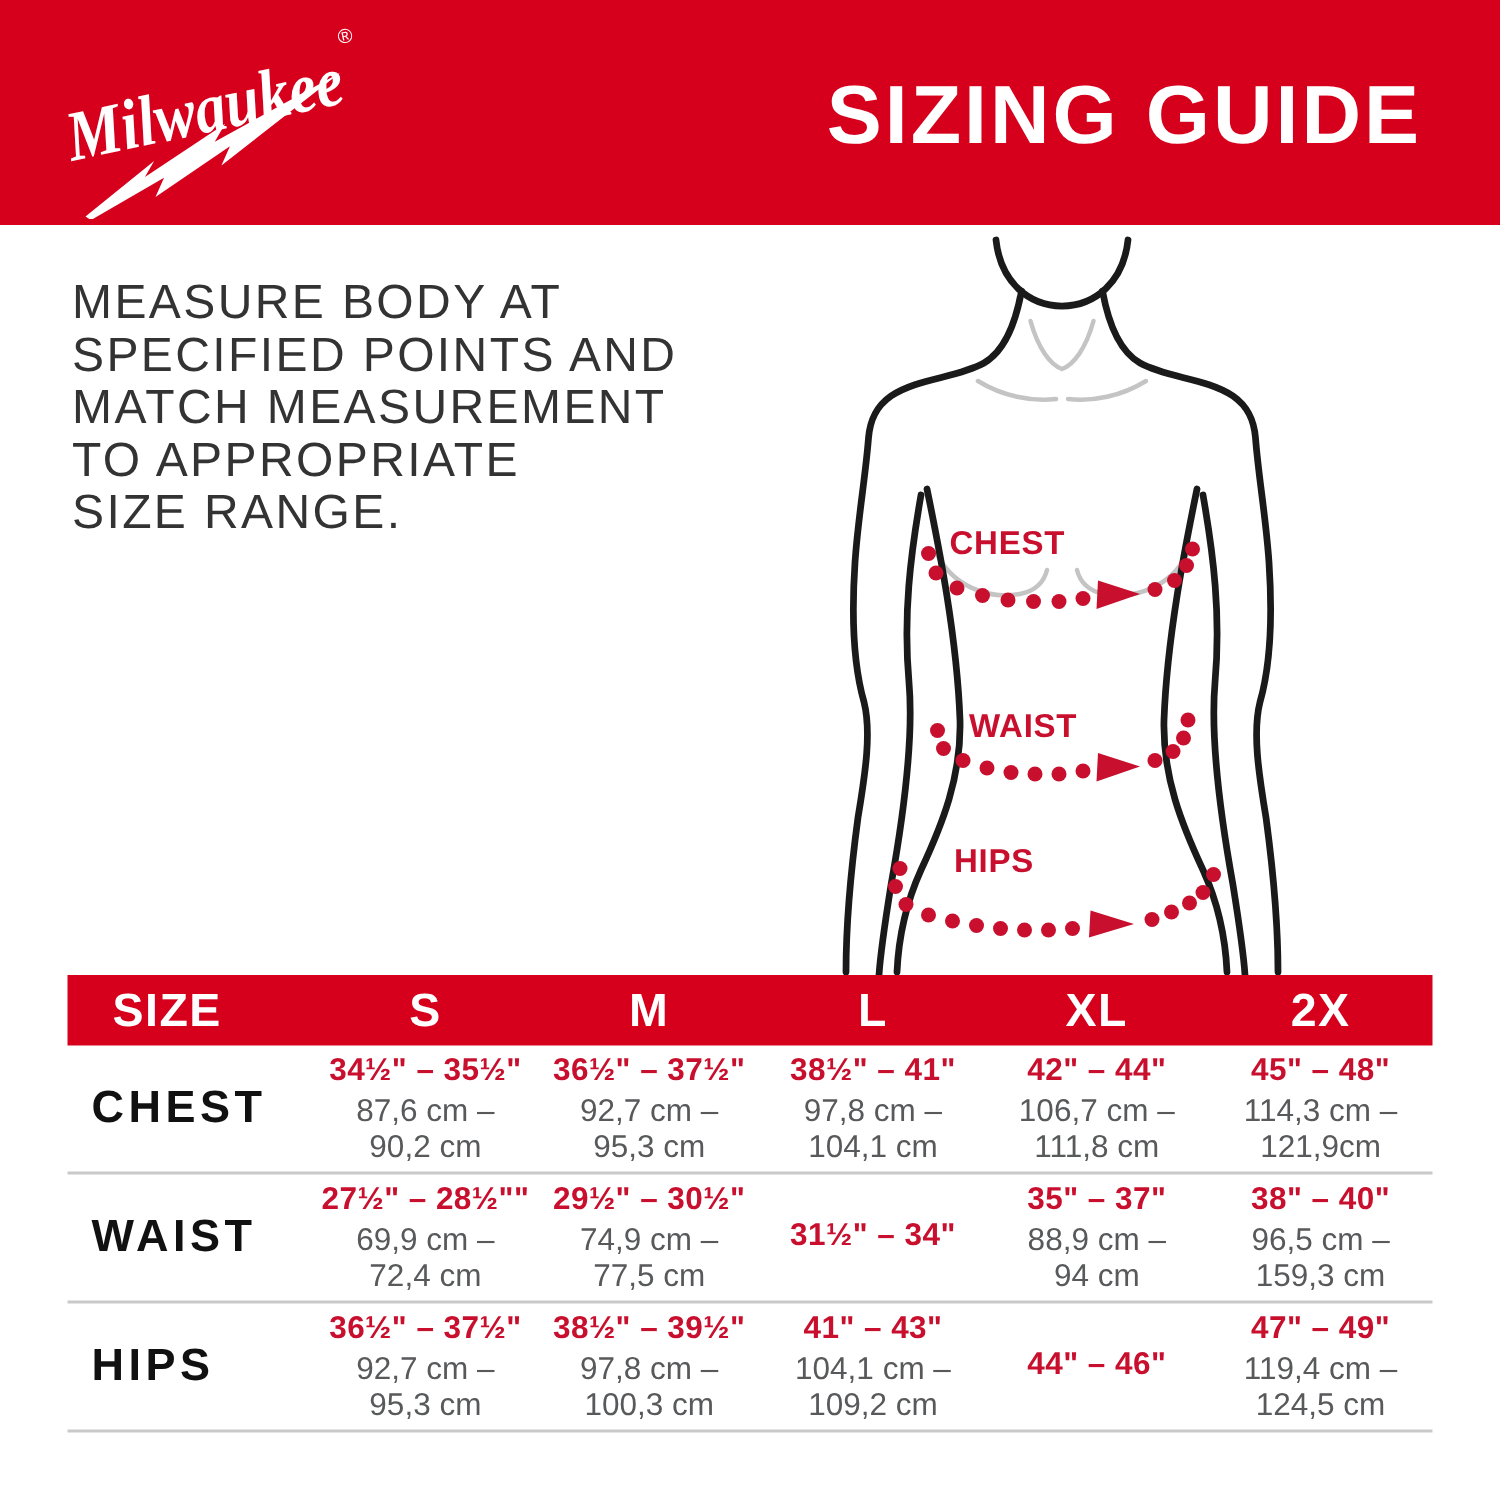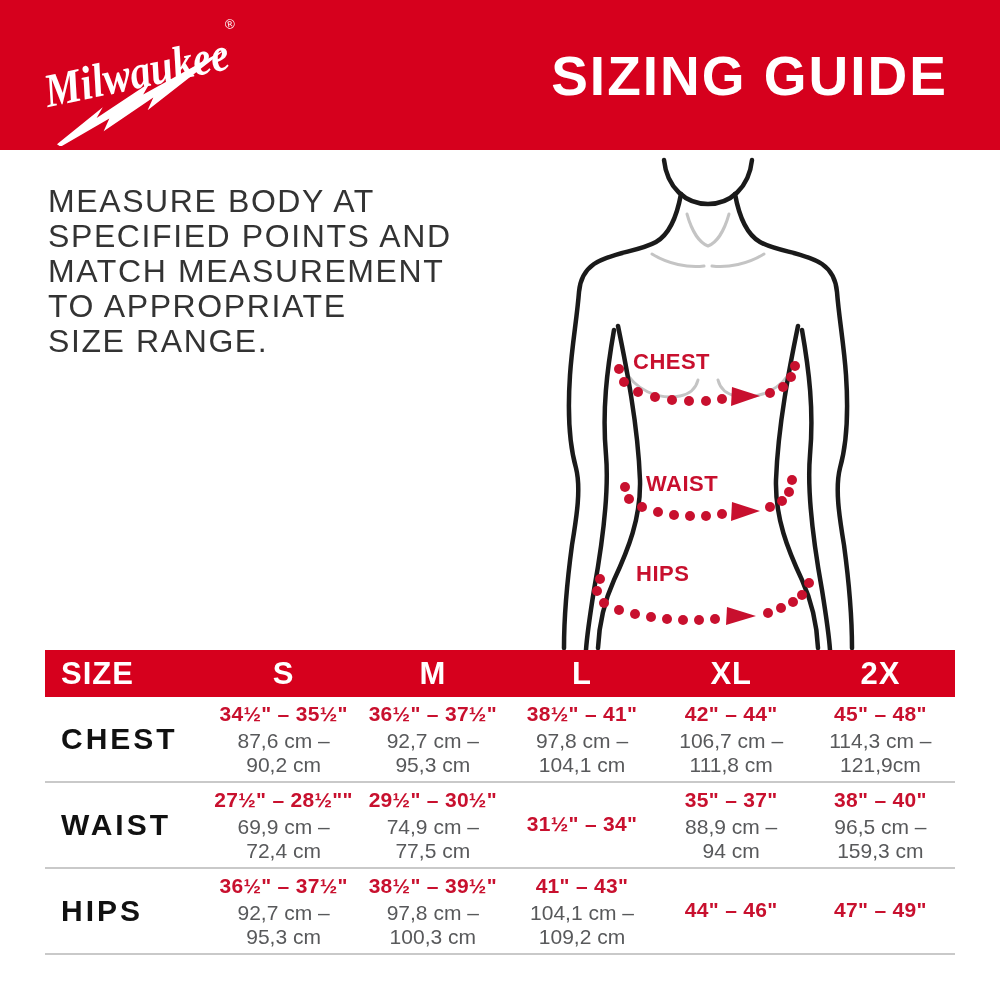--- a/index.html
+++ b/index.html
@@ -25,21 +25,21 @@
   .fig-label{
     fill:#C8102E;font-size:22px;font-weight:700;letter-spacing:.5px;
     font-family:"Liberation Sans", sans-serif;
   }
   .size-table{position:absolute;left:45px;top:650px;width:910px;}
   .t-head{
     display:grid;grid-template-columns:164px repeat(5,1fr);align-items:center;
     background:#D6001D;height:47px;color:#fff;font-weight:700;font-size:31px;
     letter-spacing:1px;
   }
-  .t-head .size-label{padding-left:16px;}
+  .t-head .size-label{padding-left:30px;}
   .t-head .col{text-align:center;}
   .t-row{
     display:grid;grid-template-columns:164px repeat(5,1fr);align-items:center;
     height:84px;border-bottom:2px solid #C9C9C9;
   }
   .row-label{
     font-size:30px;font-weight:900;letter-spacing:3px;color:#111;
     padding-left:16px;
   }
   .cell{text-align:center;}
@@ -227,15 +227,17 @@
     <div class="cell">
       <div class="in">41" – 43"</div>
       <div class="cm">104,1 cm –
 109,2 cm</div>
     </div>
     <div class="cell">
       <div class="in">44" – 46"</div>
     </div>
     <div class="cell">
       <div class="in">47" – 49"</div>
+      <div class="cm">119,4 cm –
+124,5 cm</div>
     </div>
   </div>
 </section>
 
 </body></html>

